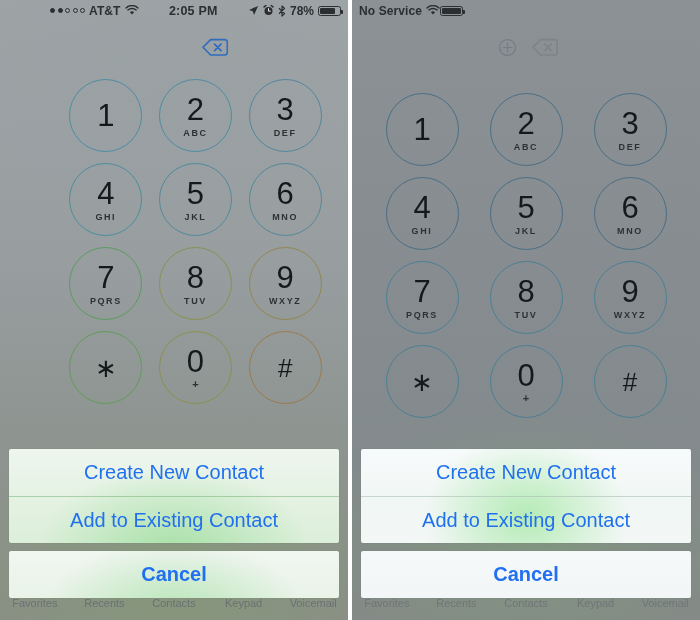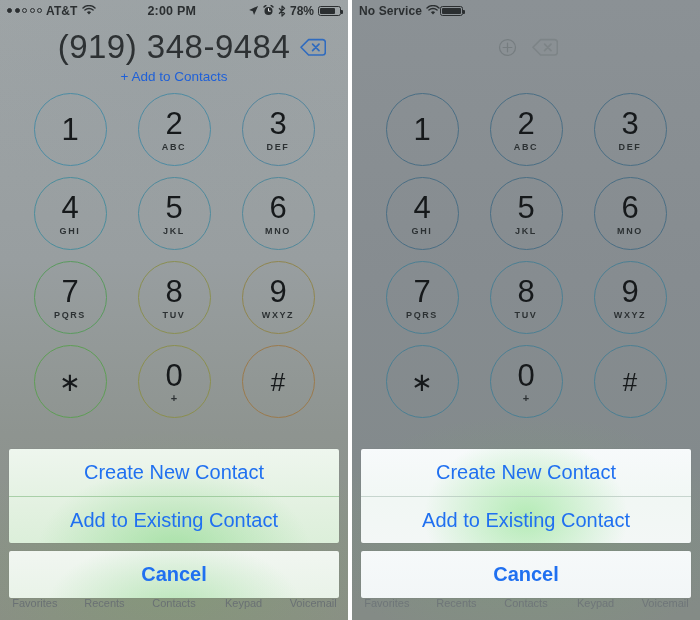--- a/index.html
+++ b/index.html
@@ -11,21 +11,21 @@
     overflow:hidden;
   }
   #root { position:relative; width:700px; height:620px; display:flex; }
 
   
   .panel {
     position:relative;
     width:348px; height:620px;
     overflow:hidden;
   }
-  .panel.left  { background:#fde047; }
+  .panel.left  { background:#fde047;padding-left:43px; }
   .panel.right { background:#86efac; }
   .divider { width:4px; height:620px; background:#ffffff; flex:0 0 4px; }
 
   
   .wash { position:absolute; inset:0; pointer-events:none; }
   .panel.left  .wash {
     background:
       radial-gradient(ellipse 320px 200px at 50% 92%, rgba(120,170,90,.30), rgba(120,170,90,0) 70%),
       radial-gradient(ellipse 300px 240px at 50% 12%, rgba(150,158,162,.35), rgba(150,158,162,0) 72%),
       linear-gradient(180deg,#9ea4a6 0%,#989ea0 42%,#8e9490 70%,#8a8f86 100%);
@@ -182,21 +182,21 @@
           </div>
           <span class="carrier">AT&amp;T</span>
           <span>
             <svg class="svgi" width="14" height="11" viewBox="0 0 14 11" aria-hidden="true">
               <path d="M7 9.6 4.9 7.2a3.2 3.2 0 0 1 4.2 0z" fill="#2b2f31"></path>
               <path d="M2.9 5.1a6 6 0 0 1 8.2 0" stroke="#2b2f31" stroke-width="1.4" fill="none" stroke-linecap="round"></path>
               <path d="M1 2.9a8.8 8.8 0 0 1 12 0" stroke="#2b2f31" stroke-width="1.4" fill="none" stroke-linecap="round"></path>
             </svg>
           </span>
         </div>
-        <div class="sb-mid clock">2:00 PM</div>
+        <div class="sb-mid clock">2:05 PM</div>
         <div class="sb-right">
           <span>
             <svg class="svgi" width="11" height="11" viewBox="0 0 12 12" aria-hidden="true">
               <path d="M11 1 1.2 5.4l4 1.4 1.4 4z" fill="#2b2f31"></path>
             </svg>
           </span>
           <span>
             <svg class="svgi" width="11" height="11" viewBox="0 0 12 12" aria-hidden="true">
               <circle cx="6" cy="6.6" r="4.4" fill="#2b2f31"></circle>
               <path d="M1.2 2.1 3.1.5M10.8 2.1 8.9.5" stroke="#2b2f31" stroke-width="1.6" stroke-linecap="round"></path>
@@ -209,29 +209,27 @@
             </svg>
           </span>
           <span class="sb-pct">78%</span>
           <div class="batt">
             <i style="width:78%"></i>
           </div>
         </div>
       </div>
       <div class="numbar">
         <div class="plus-slot"></div>
-        <div class="phonenum">(919) 348-9484</div>
         <div class="del-slot">
           <svg class="svgi" width="26" height="19" viewBox="0 0 26 19" aria-hidden="true">
             <path d="M8.6 1.6h14.1a2.6 2.6 0 0 1 2.6 2.6v10.2a2.6 2.6 0 0 1-2.6 2.6H8.6L1 9.3z" fill="none" stroke="#2f6bbf" stroke-width="1.6" stroke-linejoin="round"></path>
             <path d="M12.6 6.2 19 12.6M19 6.2 12.6 12.6" stroke="#2f6bbf" stroke-width="1.7" stroke-linecap="round"></path>
           </svg>
         </div>
       </div>
-      <div class="addlink">+ Add to Contacts</div>
       <div class="keypad">
         <div class="key c1">
           <div class="kd">1</div>
         </div>
         <div class="key c2">
           <div class="kd">2</div>
           <div class="kl">ABC</div>
         </div>
         <div class="key c3">
           <div class="kd">3</div>

